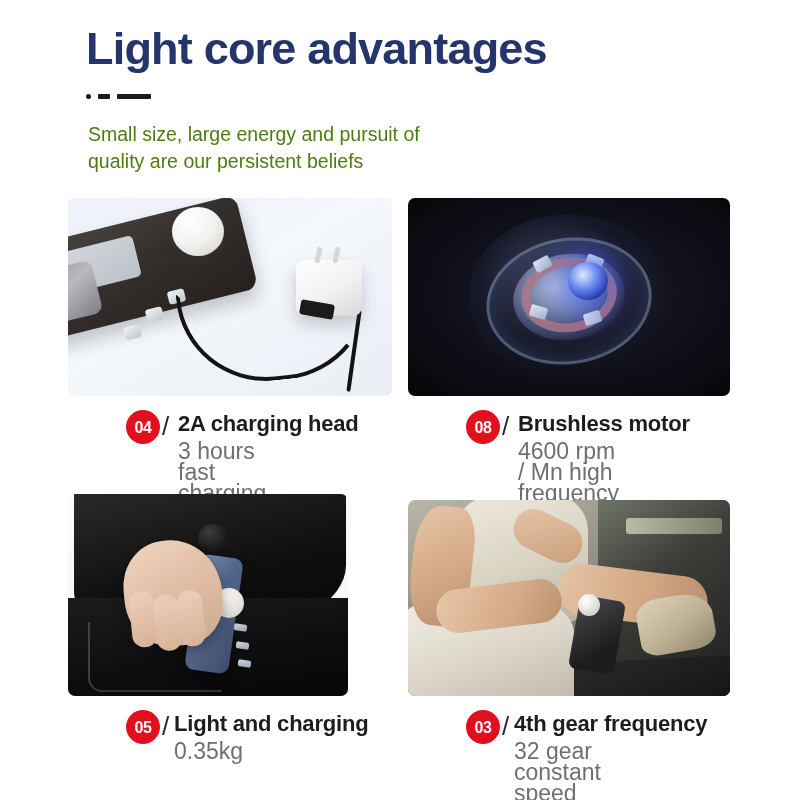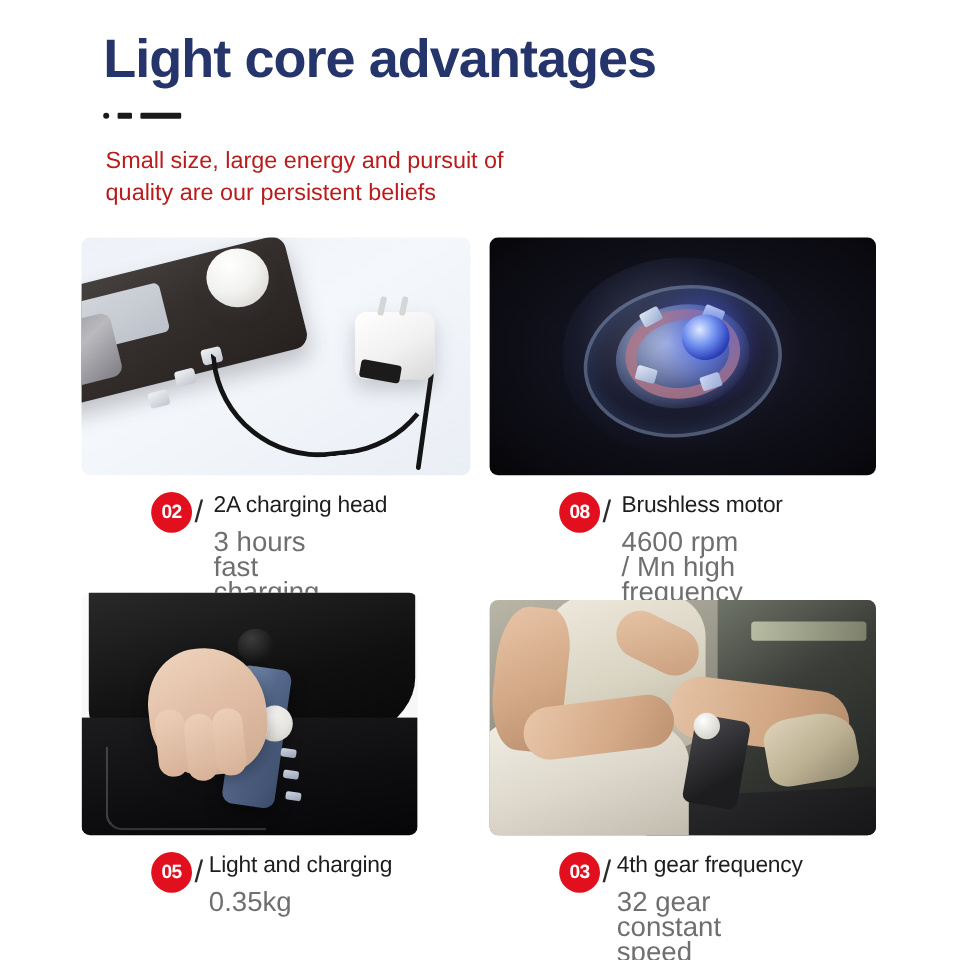--- a/index.html
+++ b/index.html
@@ -41,21 +41,21 @@
   #divider .d-dot  { width: 5px;  height: 5px; border-radius: 50%; background: #1a1a1a; }
   #divider .d-dash { width: 12px; height: 5px; border-radius: 1px;  background: #1a1a1a; }
   #divider .d-bar  { width: 34px; height: 5px; border-radius: 1px;  background: #1a1a1a; }
 
   #subtitle {
     position: absolute;
     left: 88px;
     top: 121px;
     font-size: 19.5px;
     line-height: 27px;
-    color: #b91c1c;
+    color: #4d7c0f;
     white-space: pre-line;
   }
 
   
   .card { position: absolute; }
 
   .photo {
     position: absolute;
     left: 0;
     top: 0;
@@ -105,22 +105,22 @@
     top: 1px;
     font-size: 26px;
     color: #2a2a2a;
     font-weight: 300;
   }
 
   .cap-title {
     position: absolute;
     left: 0;
     top: 1px;
-    font-size: 19px;
-    font-weight: normal;
+    font-size: 22px;
+    font-weight: bold;
     color: #1d1d1d;
     white-space: nowrap;
     letter-spacing: -0.2px;
   }
   .cap-sub {
     position: absolute;
     left: 0;
     top: 31px;
     font-size: 23px;
     line-height: 21px;
@@ -367,21 +367,21 @@
     <div class="cable2"></div>
     <div class="adapter">
       <span class="prong" style="left:20px;"></span>
       <span class="prong" style="left:38px;"></span>
     </div>
     <div class="usb-plug"></div>
   </div>
 
   <div class="caption" style="top:212px;">
     <div class="badge">
-      <span class="numglyph">02</span>
+      <span class="numglyph">04</span>
     </div>
     <div class="slash">/</div>
     <div style="position:absolute; left:52px; top:0;">
       <div class="cap-title">2A charging head</div>
       <div class="cap-sub">3 hours fast charging</div>
     </div>
   </div>
 </div>
 
 <div class="card" style="left:408px; top:198px; width:322px;">

